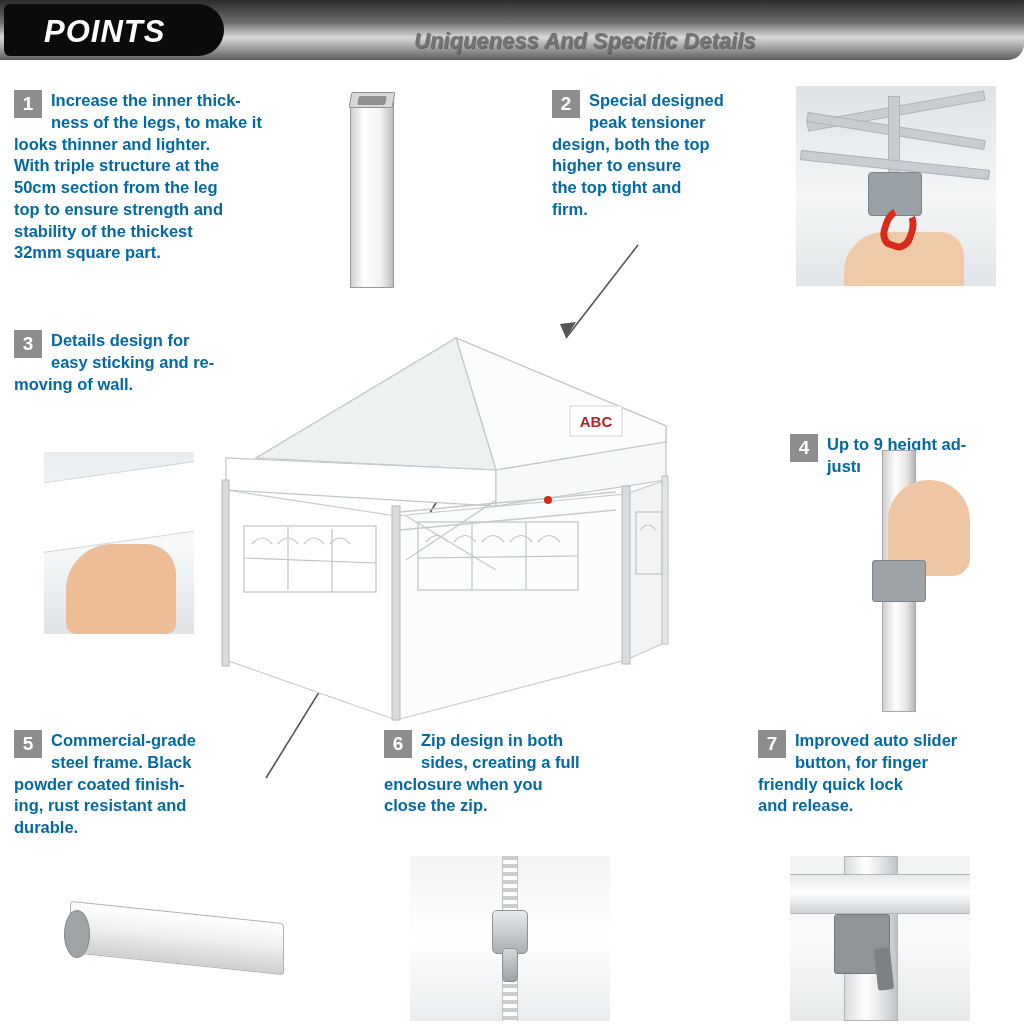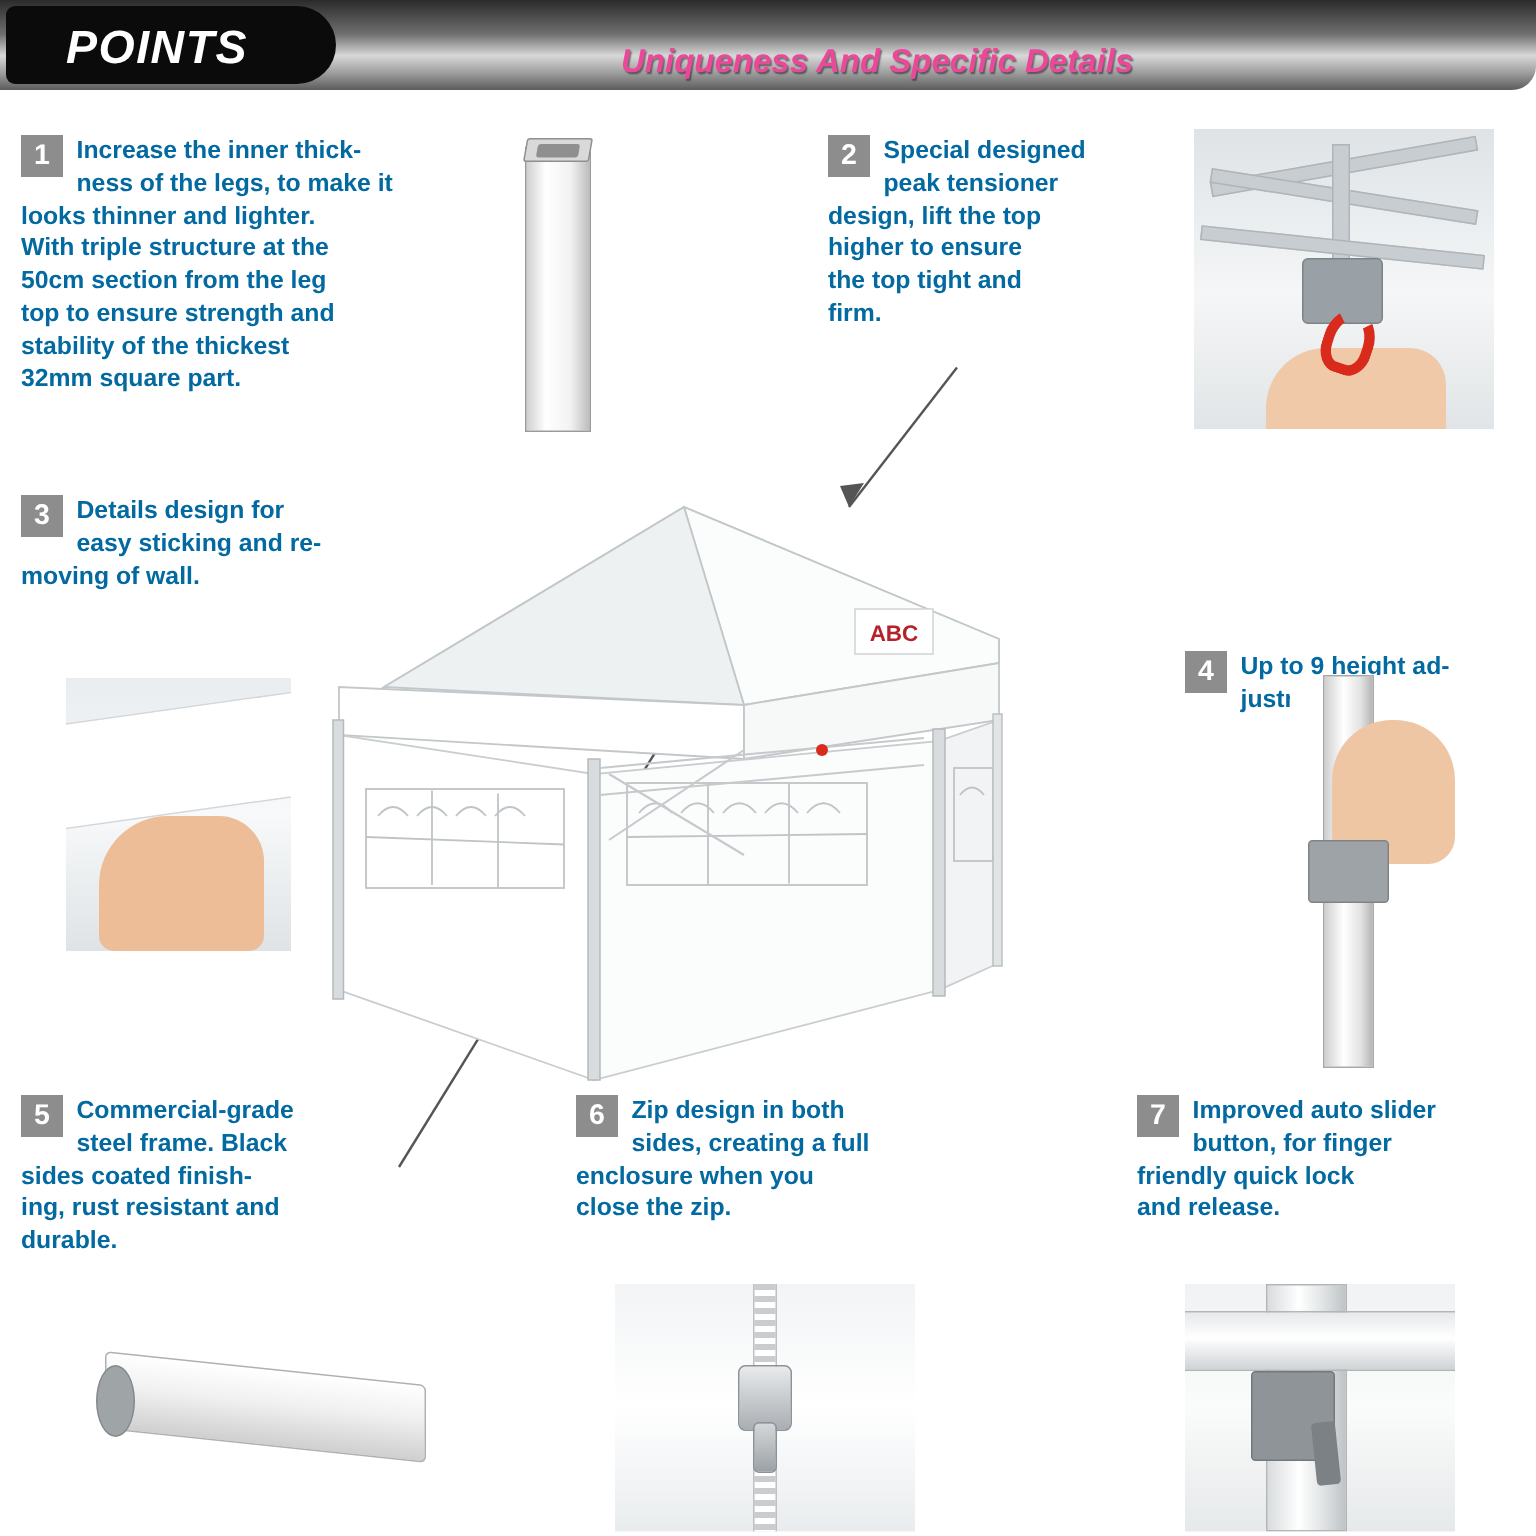--- a/index.html
+++ b/index.html
@@ -29,21 +29,21 @@
   }
   .header-pill-text {
     position: absolute; left: 44px; top: 14px;
     font-size: 31px; font-weight: bold; font-style: italic;
     color: #ffffff; letter-spacing: 1px;
     font-family: "Liberation Sans", sans-serif;
   }
   .header-title {
     position: absolute; left: 414px; top: 28px;
     font-size: 22px; font-weight: bold; font-style: italic;
-    color: #ec4899;
+    color: #737373;
     text-shadow: 1px 1px 1px rgba(0,0,0,.45);
   }
 
   
   .point { position: absolute; }
   .badge {
     width: 28px; height: 28px;
     background: #8d8d8d;
     color: #ffffff;
     font-size: 19px; font-weight: bold;
@@ -220,21 +220,21 @@
 <div class="photo" id="photo-leg">
   <div class="tube"></div>
   <div class="tube-top"></div>
   <div class="tube-hole"></div>
 </div>
 
 <div class="point" id="point-2" style="left:552px; top:90px; width:236px;">
   <div class="badge">2</div>
   <div class="point-text">Special designed
 peak tensioner
-design, lift the top
+design, both the top
 higher to ensure
 the top tight and
 firm.</div>
 </div>
 <div class="photo" id="photo-peak">
   <div class="bar" style="left:10px;  top:20px; width:180px; height:10px; transform:rotate(-10deg);"></div>
   <div class="bar" style="left:10px;  top:40px; width:180px; height:10px; transform:rotate(9deg);"></div>
   <div class="bar" style="left:92px;  top:10px; width:12px;  height:90px;"></div>
   <div class="bar" style="left:4px;   top:74px; width:190px; height:10px; transform:rotate(6deg);"></div>
   <div class="hub"></div>
@@ -261,21 +261,21 @@
 <div class="photo" id="photo-height">
   <div class="leg"></div>
   <div class="hand3"></div>
   <div class="slider"></div>
 </div>
 
 <div class="point" id="point-5" style="left:14px; top:730px; width:250px;">
   <div class="badge">5</div>
   <div class="point-text">Commercial-grade
 steel frame. Black
-sides coated finish-
+powder coated finish-
 ing, rust resistant and
 durable.</div>
 </div>
 <div class="photo" id="photo-tube">
   <div class="longtube"></div>
   <div class="cap"></div>
 </div>
 
 <div class="point" id="point-6" style="left:384px; top:730px; width:232px;">
   <div class="badge">6</div>

